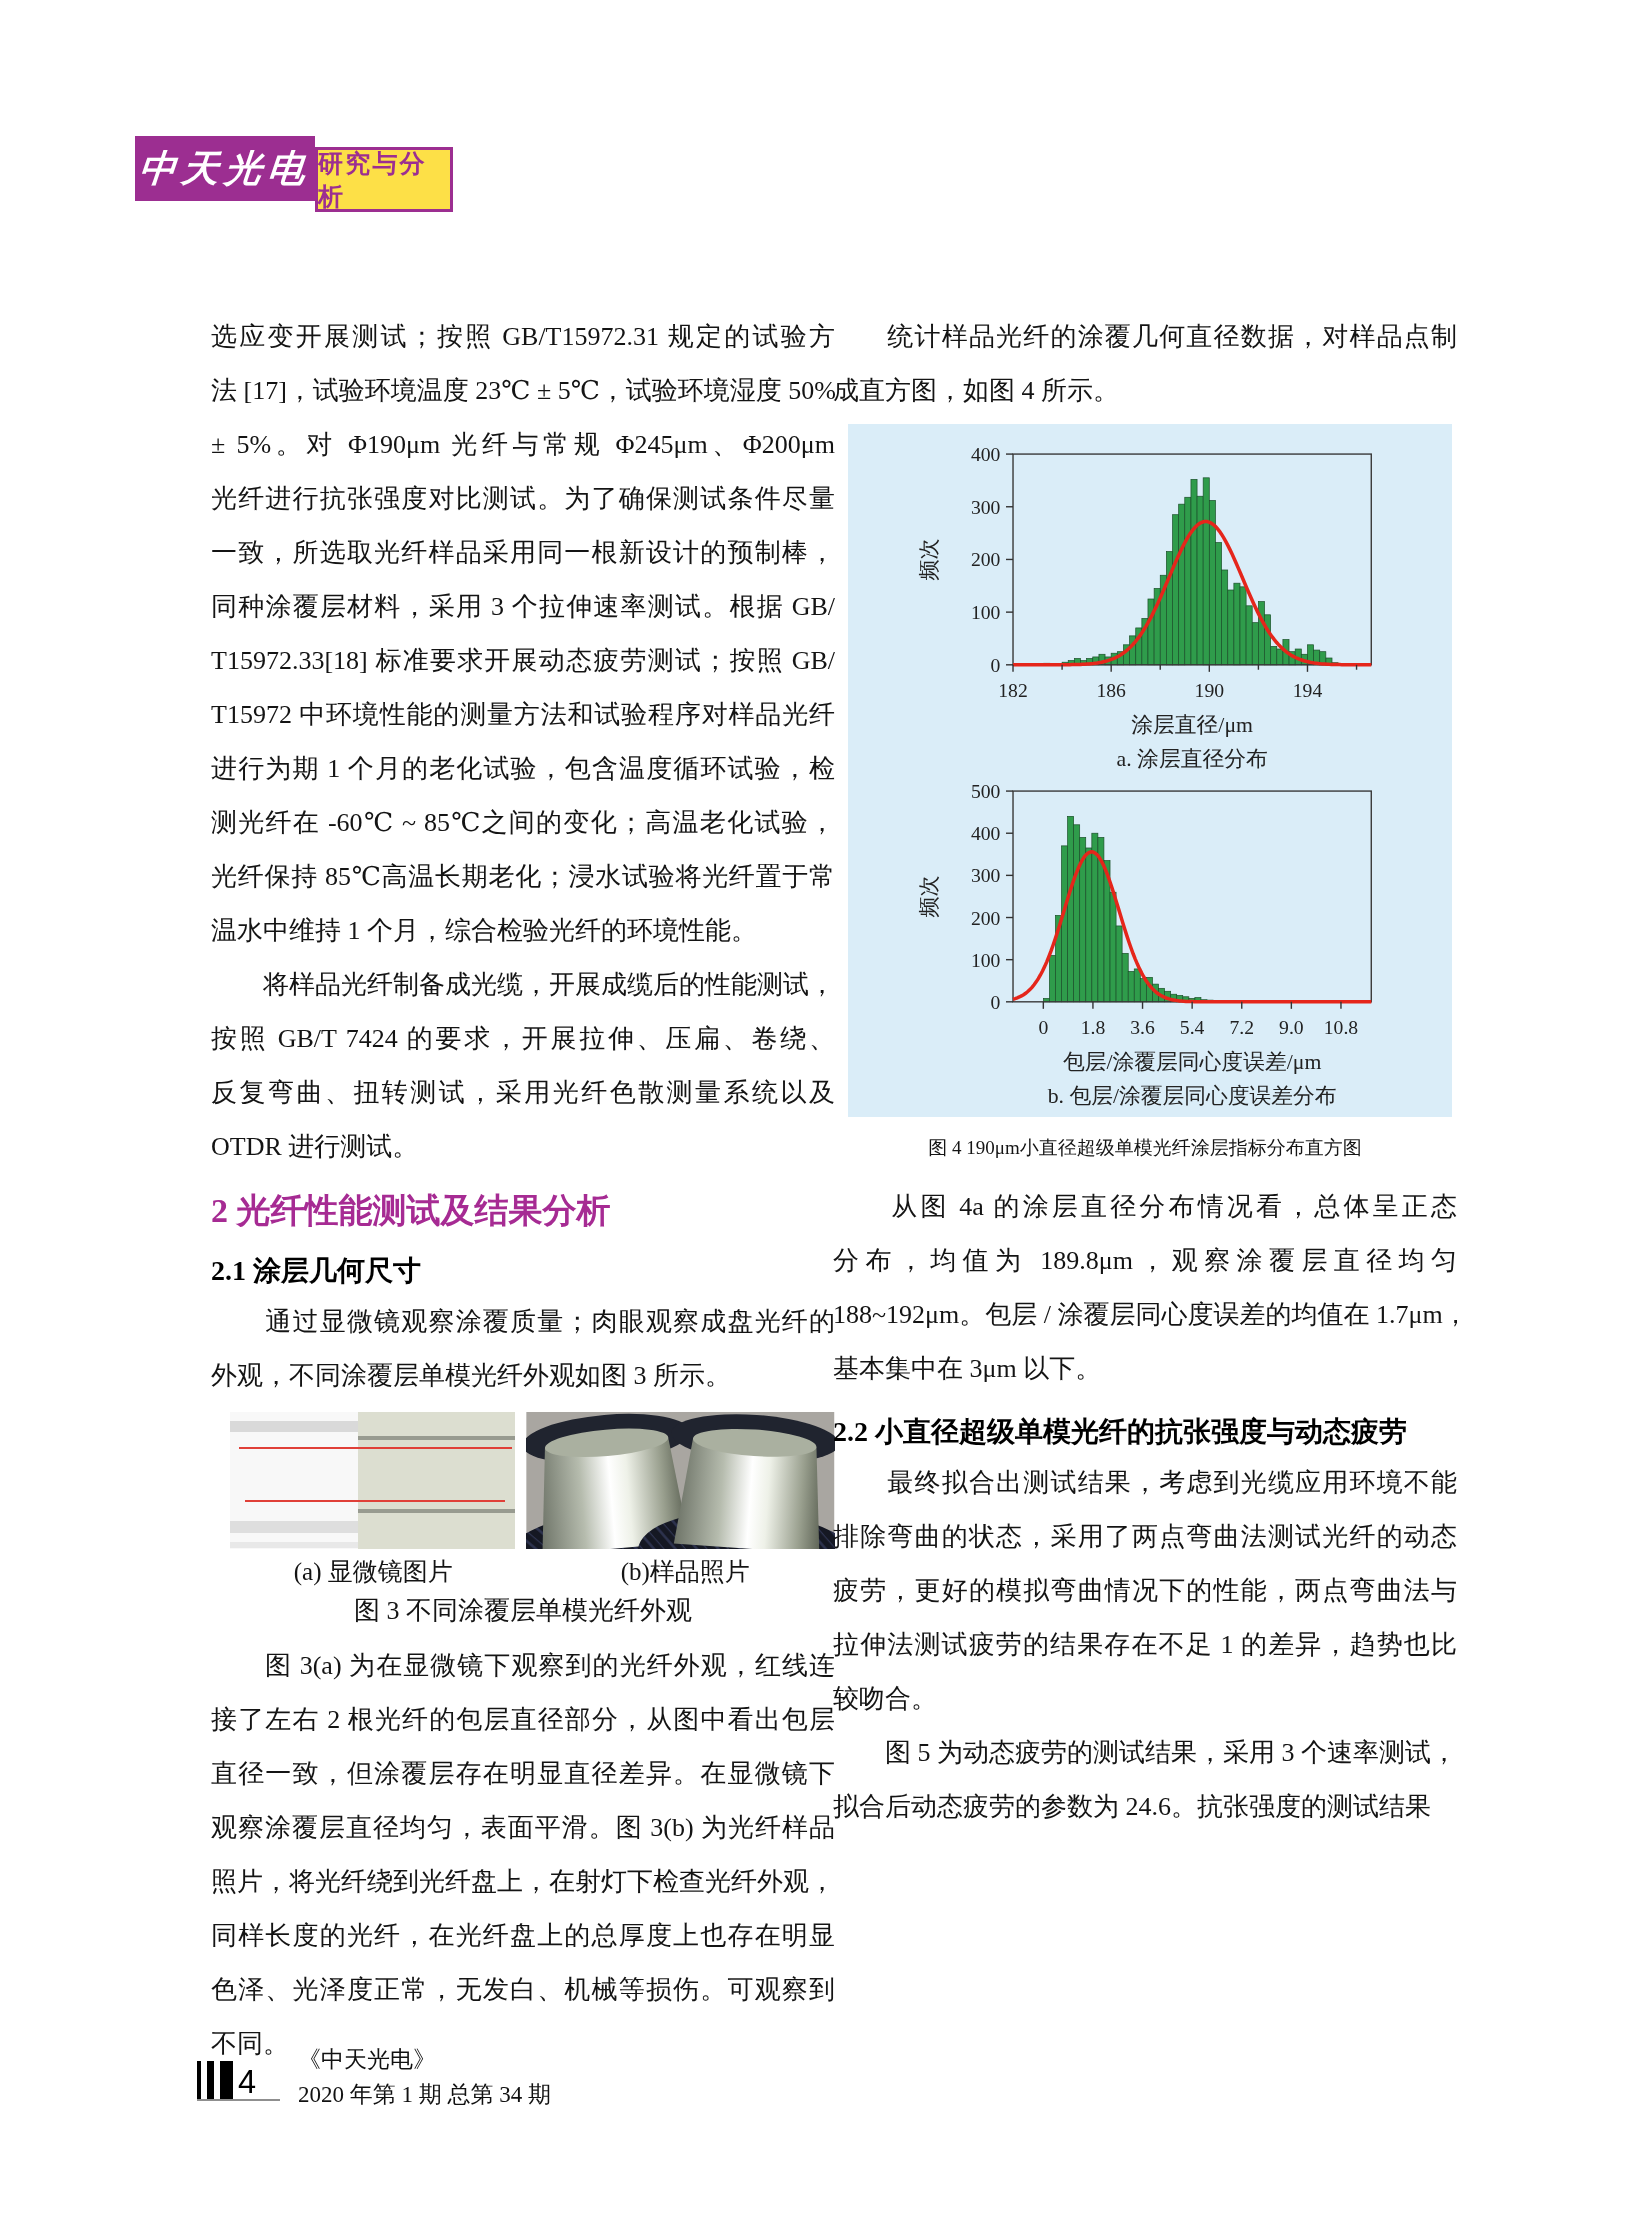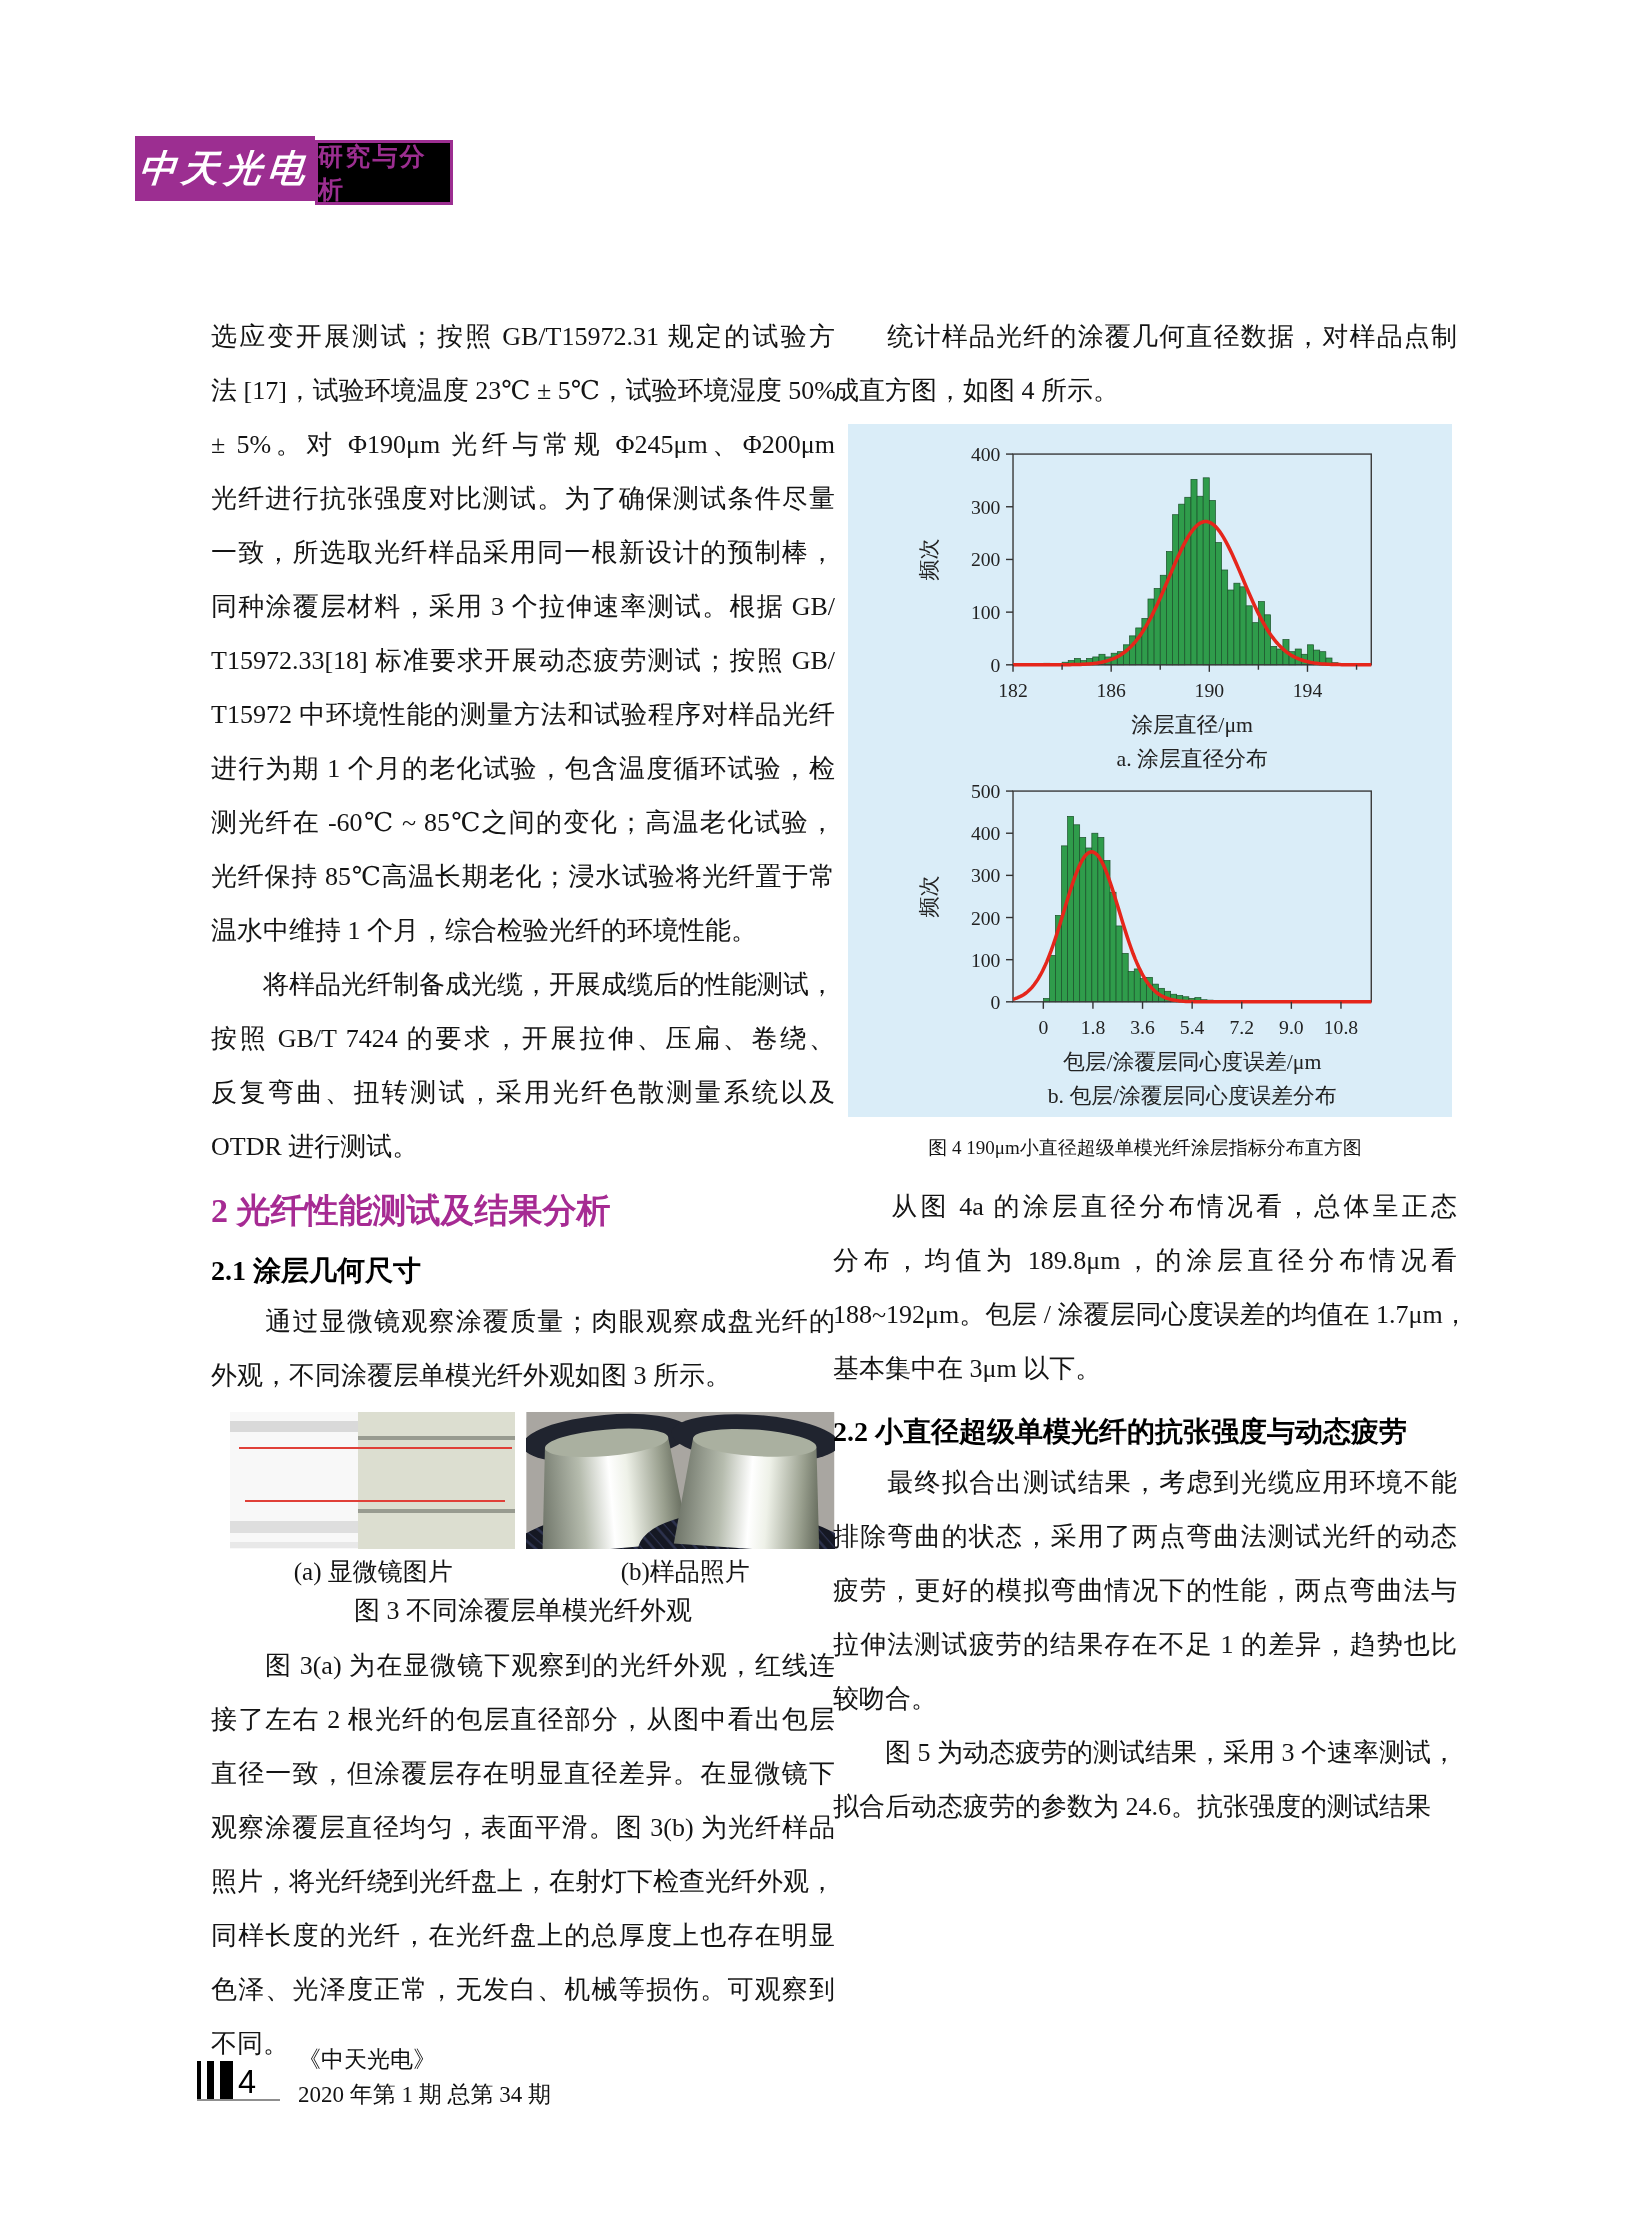--- a/index.html
+++ b/index.html
@@ -4,21 +4,21 @@
 <style>
   html,body{margin:0;padding:0;background:#777;}
   .page{position:relative;width:1649px;height:2239px;background:#ffffff;overflow:hidden;
         font-family:"Liberation Serif","DejaVu Serif",serif;color:#141414;}
 
   
   .header{position:absolute;left:135px;top:136px;height:65px;display:flex;}
   .logo-band{width:180px;height:65px;background:var(--purple,#9C2E91);display:flex;align-items:center;justify-content:center;}
   .logo-text{color:#fff;font-size:37px;font-weight:bold;font-style:italic;letter-spacing:5.9px;
              transform:skewX(-5deg);font-family:"DejaVu Serif",serif;}
-  .section-box{width:132px;height:59px;margin-top:4px;background:#000000;border:3px solid var(--purple,#9C2E91);
+  .section-box{width:132px;height:59px;margin-top:11px;background:#fde047;border:3px solid var(--purple,#9C2E91);
                display:flex;align-items:center;justify-content:center;}
   .section-box span{color:var(--purple,#9C2E91);font-size:25px;font-weight:bold;letter-spacing:2.2px;
                     font-family:"Liberation Sans","DejaVu Sans",sans-serif;}
 
   
   .col{position:absolute;top:310px;width:624px;font-size:26px;line-height:54px;}
   .col-left{left:171px;margin-left:40px;}
   .col-right{left:833px;}
   .tline{text-align:justify;text-align-last:justify;white-space:nowrap;overflow:hidden;height:54px;}
   .tline.tlast{text-align-last:left;}
@@ -315,21 +315,21 @@
             <text x="95" y="180" text-anchor="middle" font-size="30" fill="#222" transform="rotate(-90 95 180)">频次</text>
             <text x="460" y="426" text-anchor="middle" font-size="31" fill="#222">包层/涂覆层同心度误差/μm</text>
             <text x="460" y="474" text-anchor="middle" font-size="31" fill="#222">b. 包层/涂覆层同心度误差分布</text>
           </svg>
         </div>
     </div>
     <div class="fig4cap">图 4 190μm小直径超级单模光纤涂层指标分布直方图</div>
 
     <div class="para" style="margin-top:14.8px;">
         <div class="tline">　　从图 4a 的涂层直径分布情况看，总体呈正态</div>
-        <div class="tline">分布，均值为 189.8μm，的涂层直径分布情况看</div>
+        <div class="tline">分布，均值为 189.8μm，观察涂覆层直径均匀</div>
         <div class="tline">188~192μm。包层 / 涂覆层同心度误差的均值在 1.7μm，</div>
         <div class="tline tlast">基本集中在 3μm 以下。</div>
       </div>
     <div class="h3">2.2 小直径超级单模光纤的抗张强度与动态疲劳</div>
     <div class="para">
         <div class="tline">　　最终拟合出测试结果，考虑到光缆应用环境不能</div>
         <div class="tline">排除弯曲的状态，采用了两点弯曲法测试光纤的动态</div>
         <div class="tline">疲劳，更好的模拟弯曲情况下的性能，两点弯曲法与</div>
         <div class="tline">拉伸法测试疲劳的结果存在不足 1 的差异，趋势也比</div>
         <div class="tline tlast">较吻合。</div>

